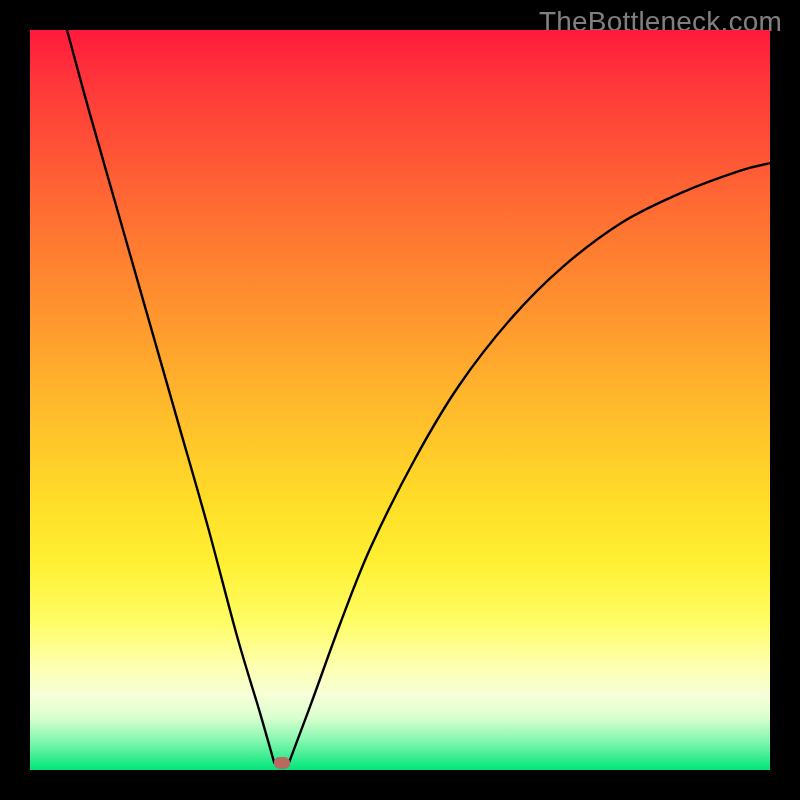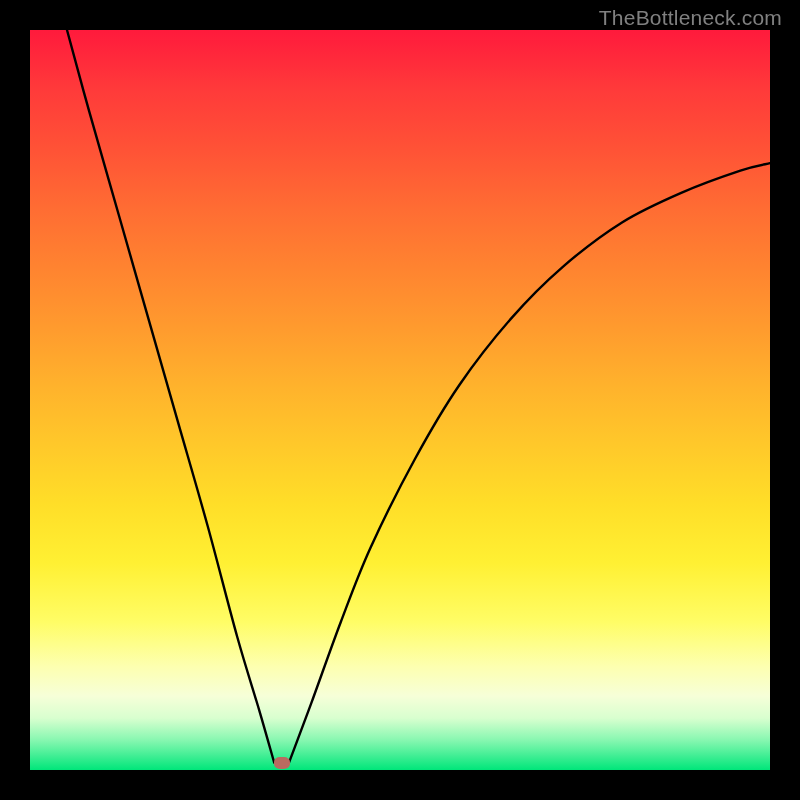--- a/index.html
+++ b/index.html
@@ -40,21 +40,21 @@
       #d8ffcf 93%,
       #86f7b0 96%,
       #00e67a 100%
     );
   }
   .attribution {
     position: absolute;
     top: 6px;
     right: 18px;
     color: #808080;
-    font-size: 21px;
+    font-size: 28px;
     letter-spacing: 0.2px;
   }
   svg.curve {
     position: absolute;
     left: 0;
     top: 0;
     width: 740px;
     height: 740px;
     overflow: visible;
   }

